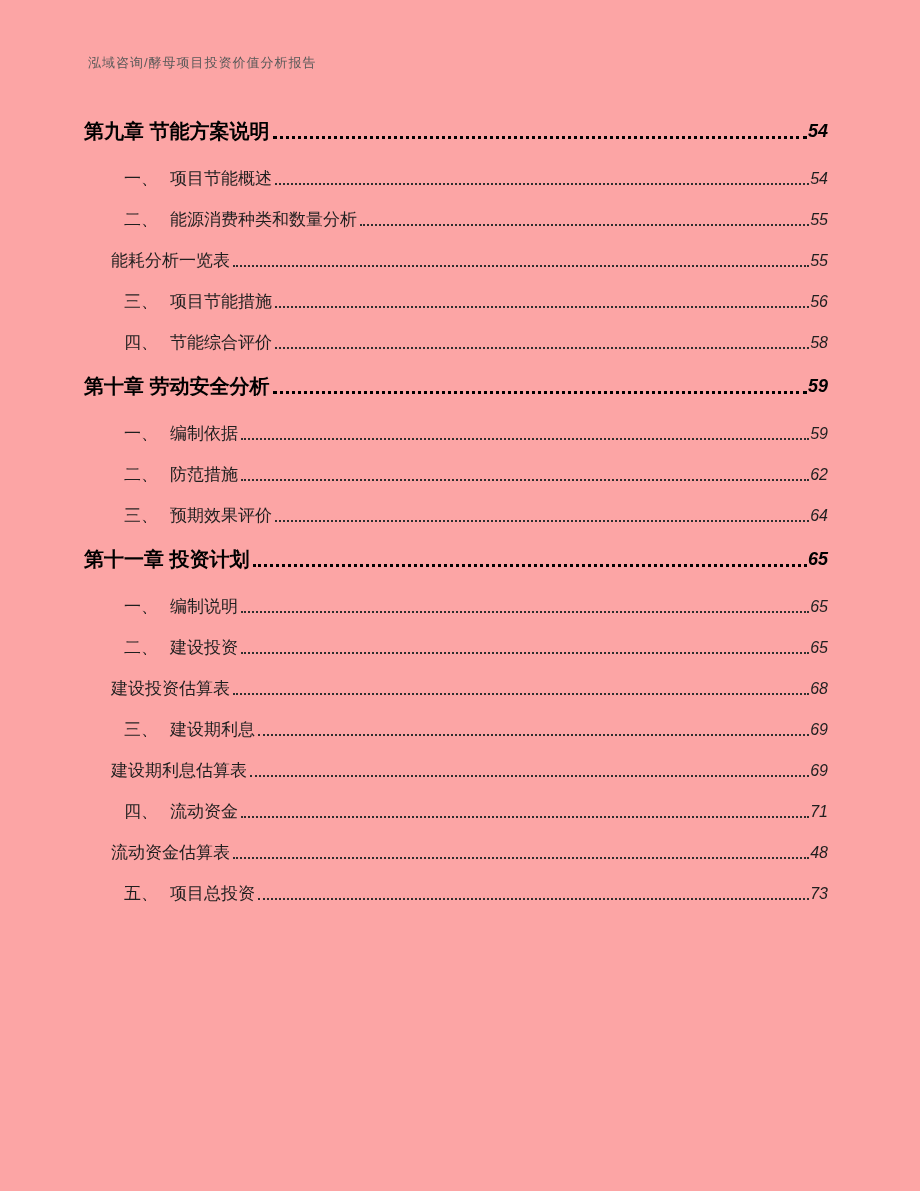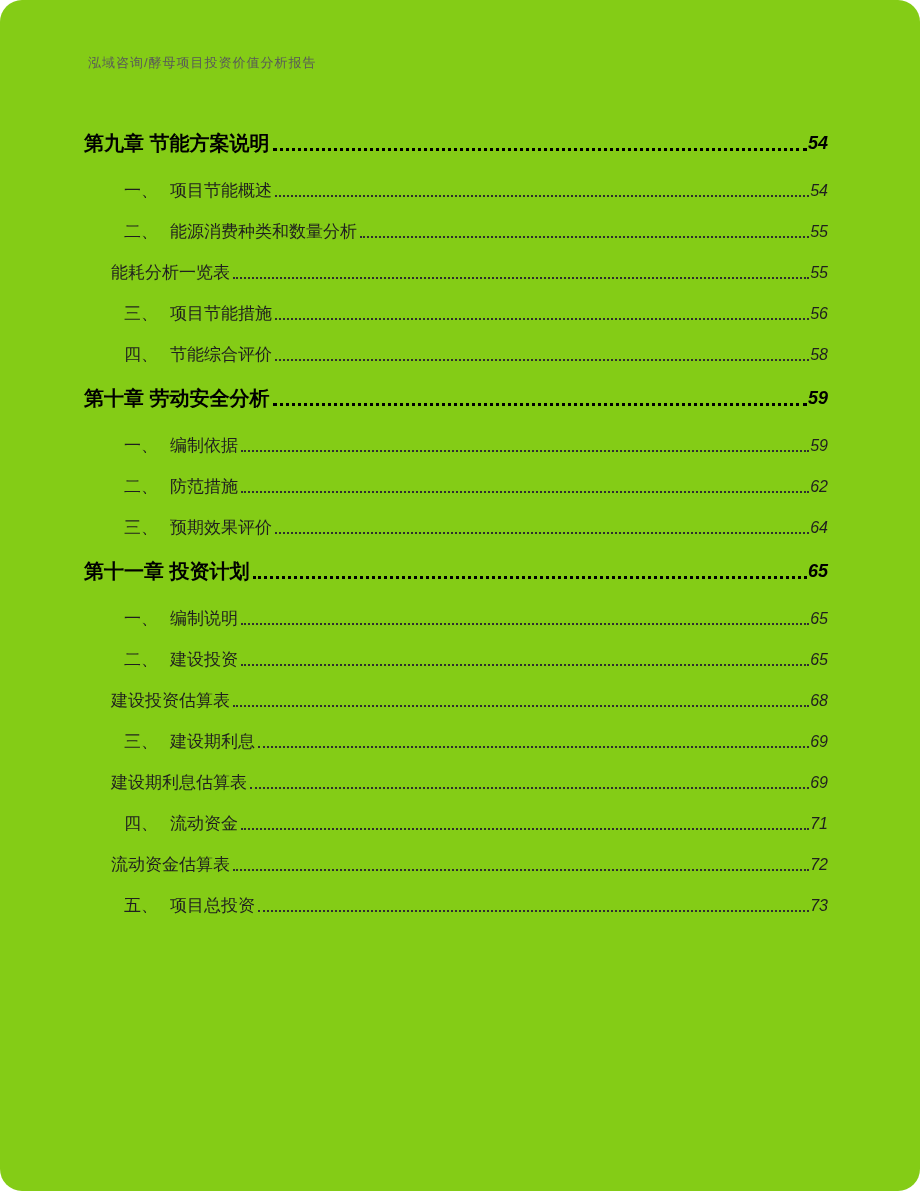--- a/index.html
+++ b/index.html
@@ -2,42 +2,41 @@
 <html><head>
 <meta charset="utf-8">
 <style>
   * { margin: 0; padding: 0; box-sizing: border-box; }
   html, body { width: 920px; height: 1191px; background: #ffffff; }
   body {
     font-family: "Liberation Sans", "DejaVu Sans", sans-serif;
     position: relative;
     overflow: hidden;
   }
-  .doc-page { position: absolute; inset: 0; background: #84cc16; border-radius: 22px; }
+  .doc-page { position: absolute; inset: 0; background: #fca5a5; }
 
   .running-header {
     position: absolute;
     left: 88px;
     top: 54px;
     font-size: 13px;
     letter-spacing: 1px;
     color: #595959;
   }
 
   .toc {
     position: absolute;
     left: 84px;
     right: 92px;
     top: 119px;
   }
 
   .row { display: flex; align-items: flex-end; }
 
   .row.chapter {
-    margin-top: 12px;
     margin-bottom: 26px;
     font-size: 20px;
     line-height: 24px;
     font-weight: bold;
     color: #000000;
   }
   .row.chapter .leader { border-bottom: 3px dotted #000; margin-bottom: 4px; }
   .row.chapter .page-num { font-size: 18px; font-weight: bold; }
 
   .row.sub {
@@ -178,21 +177,21 @@
       <div class="row sub num-row">
         <span class="item-num">四、</span>
         <span class="item-title">流动资金</span>
         <span class="leader"></span>
         <span class="page-num">71</span>
       </div>
       <div class="row sub table-row">
 
         <span class="item-title">流动资金估算表</span>
         <span class="leader"></span>
-        <span class="page-num">72</span>
+        <span class="page-num">48</span>
       </div>
       <div class="row sub num-row">
         <span class="item-num">五、</span>
         <span class="item-title">项目总投资</span>
         <span class="leader"></span>
         <span class="page-num">73</span>
       </div>
     </div>
 
   </div>

